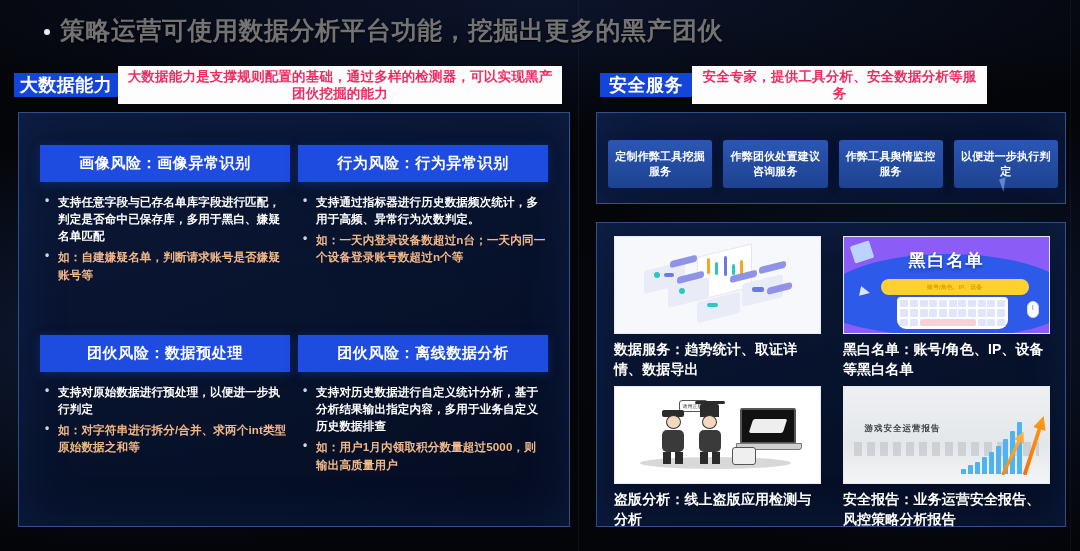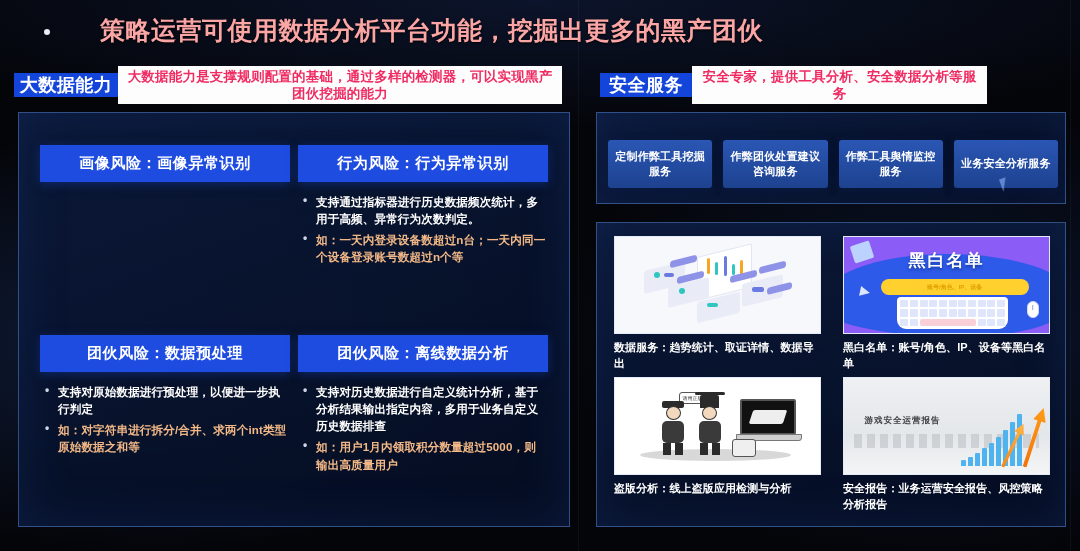--- a/index.html
+++ b/index.html
@@ -19,24 +19,23 @@
   
   .slide-title{
     position:absolute; left:44px; top:12px; right:20px; height:36px;
     display:flex; align-items:center; gap:10px;
   }
   .slide-title .dot{
     width:6px;height:6px;border-radius:50%;background:#e9ecf3;flex:0 0 auto;
     margin-top:4px;
   }
   .slide-title .t{
-    font-size:25px; font-weight:700; color:#fca5a5; letter-spacing:.5px;
+    font-size:25px; font-weight:700; color:#737373; letter-spacing:.5px;
     text-shadow:0 1px 2px rgba(0,0,0,.9);
     white-space:nowrap;
-    margin-left:40px;
   }
 
   
   .banner{ position:absolute; display:flex; align-items:center; height:42px; }
   .banner .tag{
     background:#1345da; color:#fff; font-size:18px; font-weight:700;
     display:flex; align-items:center; justify-content:center;
     padding:0 12px; letter-spacing:.5px; white-space:nowrap;
   }
   .banner .body{
@@ -99,21 +98,21 @@
     line-height:1.38; padding:2px 5px; letter-spacing:.2px;
     box-shadow:0 2px 8px rgba(12,30,80,.55);
   }
 
   
   .grid{ position:absolute; left:614px; top:236px; width:436px;
          display:grid; grid-template-columns:1fr 1fr; gap:6px 22px; }
   .cell{ display:flex; flex-direction:column; }
   .thumb{ width:100%; height:98px; background:#fff; position:relative; overflow:hidden;
           border:1px solid rgba(200,215,240,.5); }
-  .cap{ font-size:11px; font-weight:700; color:#ffffff; line-height:1.42;
+  .cap{ font-size:14px; font-weight:700; color:#ffffff; line-height:1.42;
         margin-top:6px; letter-spacing:.1px; }
 
   
   .iso{ position:absolute; inset:0; background:#f7f8fc; }
   .iso i{ position:absolute; display:block; border-radius:2px; }
   .iso .plate{ background:#e9ecf7; transform:skewY(-14deg); border-radius:3px; }
   .iso .doc{ background:#fff; border:1px solid #e2e6f2; transform:skewY(-14deg); }
   .iso .bar{ background:#2fc6c0; }
   .iso .bar.o{ background:#f6a623; }
   .iso .bar.b{ background:#6b7ae0; }
@@ -222,20 +221,24 @@
   <div class="tag">安全服务</div>
   <div class="body">
     <span>安全专家，提供工具分析、安全数据分析等服务</span>
   </div>
 </div>
 
 <div class="panel" id="panel-left"></div>
 
 <div class="card" id="card-1">
   <div class="hd">画像风险：画像异常识别</div>
+  <ul>
+    <li>支持任意字段与已存名单库字段进行匹配，判定是否命中已保存库，多用于黑白、嫌疑名单匹配</li>
+    <li class="alt">如：自建嫌疑名单，判断请求账号是否嫌疑账号等</li>
+  </ul>
 </div>
 
 <div class="card" id="card-2">
   <div class="hd">行为风险：行为异常识别</div>
   <ul>
     <li>支持通过指标器进行历史数据频次统计，多用于高频、异常行为次数判定。</li>
     <li class="alt">如：一天内登录设备数超过n台；一天内同一个设备登录账号数超过n个等</li>
   </ul>
 </div>
 
@@ -255,21 +258,21 @@
   </ul>
 </div>
 
 <div class="panel" id="panel-right-top"></div>
 <div class="panel" id="panel-right-bottom"></div>
 
 <div class="svc-row">
   <div class="svc">定制作弊工具挖掘服务</div>
   <div class="svc">作弊团伙处置建议咨询服务</div>
   <div class="svc">作弊工具舆情监控服务</div>
-  <div class="svc">业务安全分析服务</div>
+  <div class="svc">以便进一步执行判定</div>
 </div>
 <div class="cursor"></div>
 
 <div class="grid">
 
   <div class="cell">
     <div class="thumb">
       <div class="iso">
         <i class="doc" style="left:40%;top:14%;width:27%;height:46%;"></i>
         <i class="bar o" style="left:45%;top:22%;width:3px;height:16px;"></i>

